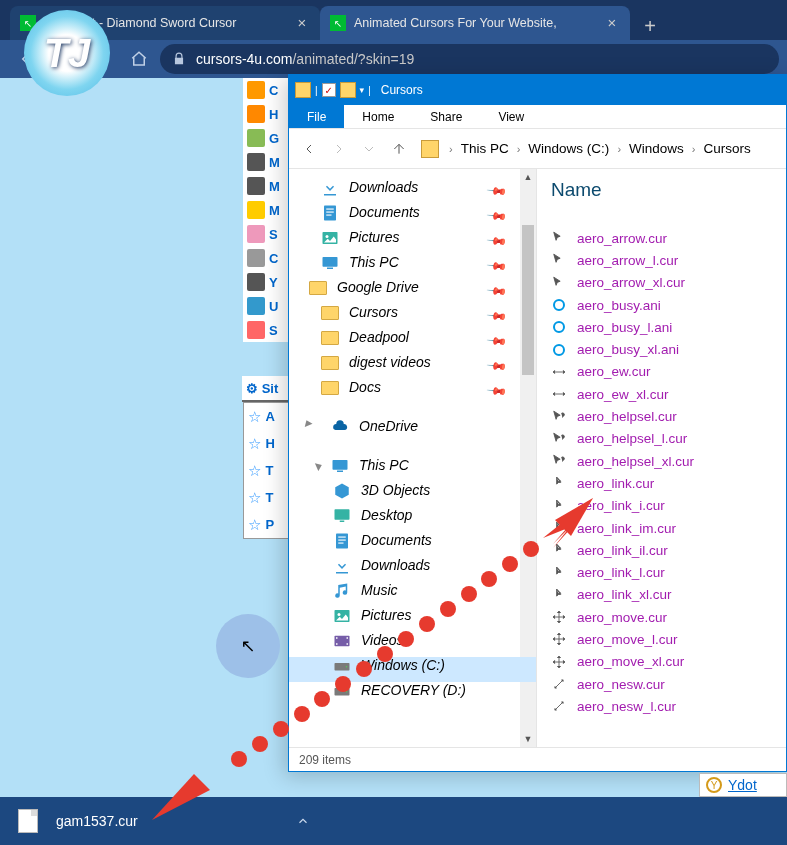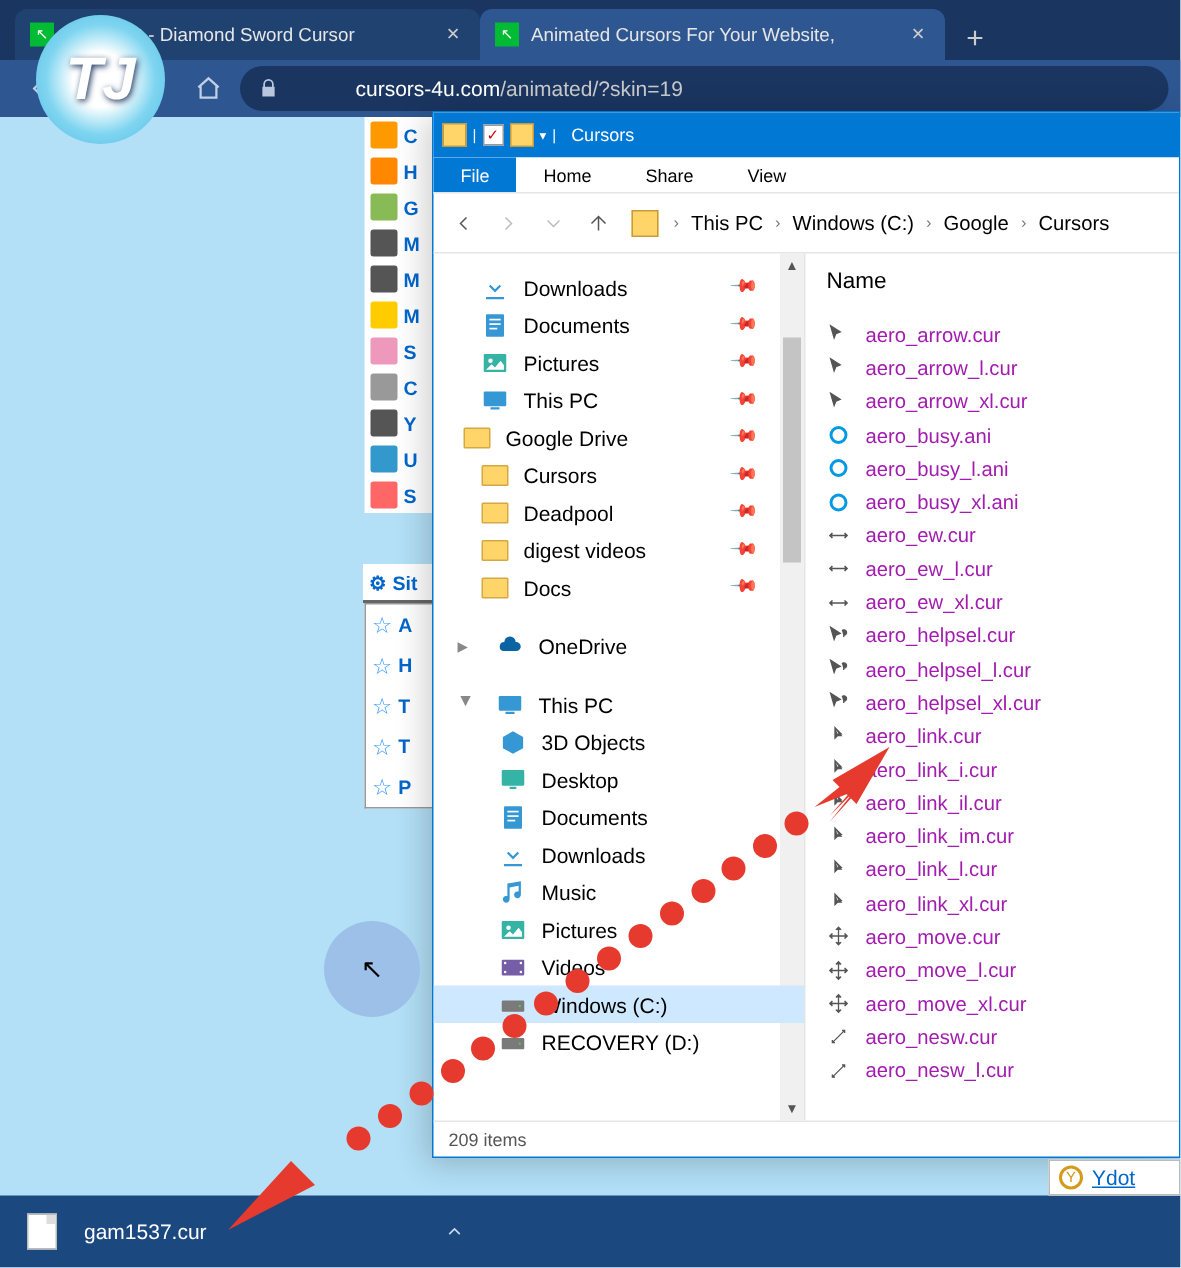--- a/index.html
+++ b/index.html
@@ -15,21 +15,21 @@
 .tab-title { flex:1; white-space:nowrap; overflow:hidden; text-overflow:ellipsis; }
 .tab-close { width:16px; height:16px; color:#ccc; margin-left:6px; font-size:15px; line-height:16px; text-align:center; }
 .tab-add { width:28px; height:28px; color:#ccc; font-size:20px; display:flex; align-items:center; justify-content:center; margin-left:6px; }
 
 .addr-row { display:flex; align-items:center; height:38px; background:#2e5690; padding:0 8px; gap:4px; }
 .nav-btn { width:34px; height:34px; display:flex; align-items:center; justify-content:center; color:#c0d0e6; }
 .nav-btn svg { width:18px; height:18px; fill:none; stroke:currentColor; stroke-width:2; }
 .addr-bar { flex:1; height:30px; background:#1a3560; border-radius:15px; display:flex; align-items:center; padding:0 12px; color:#c9c9c9; font-size:14px; }
 .addr-lock { width:14px; height:14px; margin-right:10px; }
 .addr-lock svg { fill:#b8c7de; }
-.addr-domain { color:#fff;margin-left:41px; }
+.addr-domain { color:#fff; }
 
 
 .logo-circle { position:absolute; top:10px; left:24px; width:86px; height:86px; border-radius:50%; background:radial-gradient(circle,#fff 30%,#7fd5f0 60%,#4db8e5 100%); z-index:5; display:flex; align-items:center; justify-content:center; font-size:40px; font-weight:bold; color:#fff; text-shadow:1px 1px 4px #1a3560; font-style:italic; }
 
 
 .site-strip { position:absolute; left:243px; top:78px; width:60px; background:#fff; border-right:1px solid #ccc; }
 .site-icon-row { height:24px; display:flex; align-items:center; padding:2px 4px; gap:4px; }
 .site-ico { width:18px; height:18px; border-radius:2px; display:inline-block; }
 .site-letter { font-size:13px; color:#0066cc; font-weight:bold; }
 .site-star { color:#3399ff; font-size:15px; }
@@ -57,36 +57,36 @@
 .exp-nav { height:40px; display:flex; align-items:center; border-bottom:1px solid #e5e5e5; padding:0 6px; gap:2px; }
 .exp-nav-btn { width:28px; height:28px; display:flex; align-items:center; justify-content:center; color:#555; }
 .exp-nav-btn.disabled { color:#bbb; }
 .exp-nav-btn svg { width:16px; height:16px; fill:none; stroke:currentColor; stroke-width:1.5; }
 .crumb-ico { width:18px; height:18px; background:#ffd56a; border:1px solid #c89b3a; margin:0 6px; }
 .crumb { font-size:13.5px; color:#000; padding:0 4px; }
 .crumb-sep { color:#777; font-size:11px; padding:0 2px; }
 
 .exp-body { display:flex; height:calc(100% - 30px - 24px - 40px - 24px); }
 .exp-left { width:248px; border-right:1px solid #e5e5e5; overflow:hidden; position:relative; padding-top:10px; }
-.tree-item { display:flex; align-items:center; height:25px; padding-left:32px; font-size:14px; color:#000; gap:10px; position:relative; }
+.tree-item { display:flex; height:25px; padding-left:32px; font-size:14px; color:#000; gap:10px; position:relative;font-style:italic; }
 .tree-item.sel { background:#cde8ff; }
 .tree-item .pin { position:absolute; right:32px; top:5px; font-size:12px; color:#888; transform:rotate(45deg);}
 .tree-item .chev { width:12px; margin-right:4px; color:#888; font-size:9px;}
 .tree-ico { width:18px; height:18px; display:flex; align-items:center; justify-content:center; }
 .folder-ico { width:18px; height:14px; background:#ffd56a; border:1px solid #d4a843; border-radius:1px; }
 .tree-item.thispc .tree-ico svg, .tree-ico svg{ width:18px; height:18px; }
 .tree-sep { height:14px; }
 
 .left-scroll { position:absolute; right:0; top:0; width:16px; height:100%; background:#f0f0f0; }
 .left-scroll-thumb { position:absolute; right:2px; top:56px; width:12px; height:150px; background:#c4c4c4; }
 .left-scroll-arrow { position:absolute; right:0; width:16px; height:16px; background:#f0f0f0; display:flex; align-items:center; justify-content:center; font-size:9px; color:#555;}
 .left-scroll .sa-top{ top:0;} .left-scroll .sa-bot{ bottom:0;}
 
 .exp-right { flex:1; overflow:hidden; position:relative; padding:10px 0 0 14px; }
-.col-head { font-size:15px; color:#000000; margin-bottom:16px; }
+.col-head { font-size:19px; color:#0c4a6e; margin-bottom:26px; }
 .file-item { display:flex; align-items:center; height:22.3px; font-size:13.5px; color:#a21caf; gap:10px; }
 .file-ico { width:16px; height:16px; display:flex; align-items:center; justify-content:center; color:#666; }
 .file-ico svg{ width:14px; height:14px; fill:#555;}
 .blue-circle { width:12px;height:12px;border:2px solid #0099e5;border-radius:50%; }
 
 .exp-status { height:24px; border-top:1px solid #e5e5e5; display:flex; align-items:center; padding:0 10px; font-size:12px; color:#555; }
 
 
 .dl-bar { position:absolute; bottom:0; left:0; right:0; height:48px; background:#1c4880; display:flex; align-items:center; padding:0 18px; }
 .dl-chip { display:flex; align-items:center; gap:18px; color:#fff; font-size:14px; }
@@ -271,21 +271,21 @@
         <svg viewBox="0 0 24 24">
           <path d="M12 19V5M5 12l7-7 7 7"></path>
         </svg>
       </div>
     <span class="crumb-ico"></span>
     <span class="crumb-sep">›</span>
     <span class="crumb">This PC</span>
     <span class="crumb-sep">›</span>
     <span class="crumb">Windows (C:)</span>
     <span class="crumb-sep">›</span>
-    <span class="crumb">Google</span>
+    <span class="crumb">Windows</span>
     <span class="crumb-sep">›</span>
     <span class="crumb">Cursors</span>
   </div>
   <div class="exp-body">
     <div class="exp-left" id="tree">
       <div class="left-scroll">
         <div class="left-scroll-arrow sa-top">▲</div>
         <div class="left-scroll-thumb"></div>
         <div class="left-scroll-arrow sa-bot">▼</div>
       </div>
@@ -524,28 +524,20 @@
               </svg>
             </span>
             <span>aero_ew.cur</span>
           </div>
           <div class="file-item">
             <span class="file-ico">
               <svg viewBox="0 0 24 24" fill="none" stroke="#555" stroke-width="1.5">
                 <path d="M2 12h20M5 9l-3 3 3 3M19 9l3 3-3 3"></path>
               </svg>
             </span>
-            <span>aero_ew_l.cur</span>
-          </div>
-          <div class="file-item">
-            <span class="file-ico">
-              <svg viewBox="0 0 24 24" fill="none" stroke="#555" stroke-width="1.5">
-                <path d="M2 12h20M5 9l-3 3 3 3M19 9l3 3-3 3"></path>
-              </svg>
-            </span>
             <span>aero_ew_xl.cur</span>
           </div>
           <div class="file-item">
             <span class="file-ico">
               <svg viewBox="0 0 24 24" fill="none" stroke="#555" stroke-width="1.5">
                 <path d="M3 2l4 14 2-5 5-2zM16 6a3 3 0 1 1 2 5v2"></path>
               </svg>
             </span>
             <span>aero_helpsel.cur</span>
           </div>
@@ -580,29 +572,29 @@
               </svg>
             </span>
             <span>aero_link_i.cur</span>
           </div>
           <div class="file-item">
             <span class="file-ico">
               <svg viewBox="0 0 24 24" fill="none" stroke="#555" stroke-width="1.5">
                 <path d="M8 2v12l3-3h4z M8 2l7 7h-4"></path>
               </svg>
             </span>
+            <span>aero_link_im.cur</span>
+          </div>
+          <div class="file-item">
+            <span class="file-ico">
+              <svg viewBox="0 0 24 24" fill="none" stroke="#555" stroke-width="1.5">
+                <path d="M8 2v12l3-3h4z M8 2l7 7h-4"></path>
+              </svg>
+            </span>
             <span>aero_link_il.cur</span>
-          </div>
-          <div class="file-item">
-            <span class="file-ico">
-              <svg viewBox="0 0 24 24" fill="none" stroke="#555" stroke-width="1.5">
-                <path d="M8 2v12l3-3h4z M8 2l7 7h-4"></path>
-              </svg>
-            </span>
-            <span>aero_link_im.cur</span>
           </div>
           <div class="file-item">
             <span class="file-ico">
               <svg viewBox="0 0 24 24" fill="none" stroke="#555" stroke-width="1.5">
                 <path d="M8 2v12l3-3h4z M8 2l7 7h-4"></path>
               </svg>
             </span>
             <span>aero_link_l.cur</span>
           </div>
           <div class="file-item">

